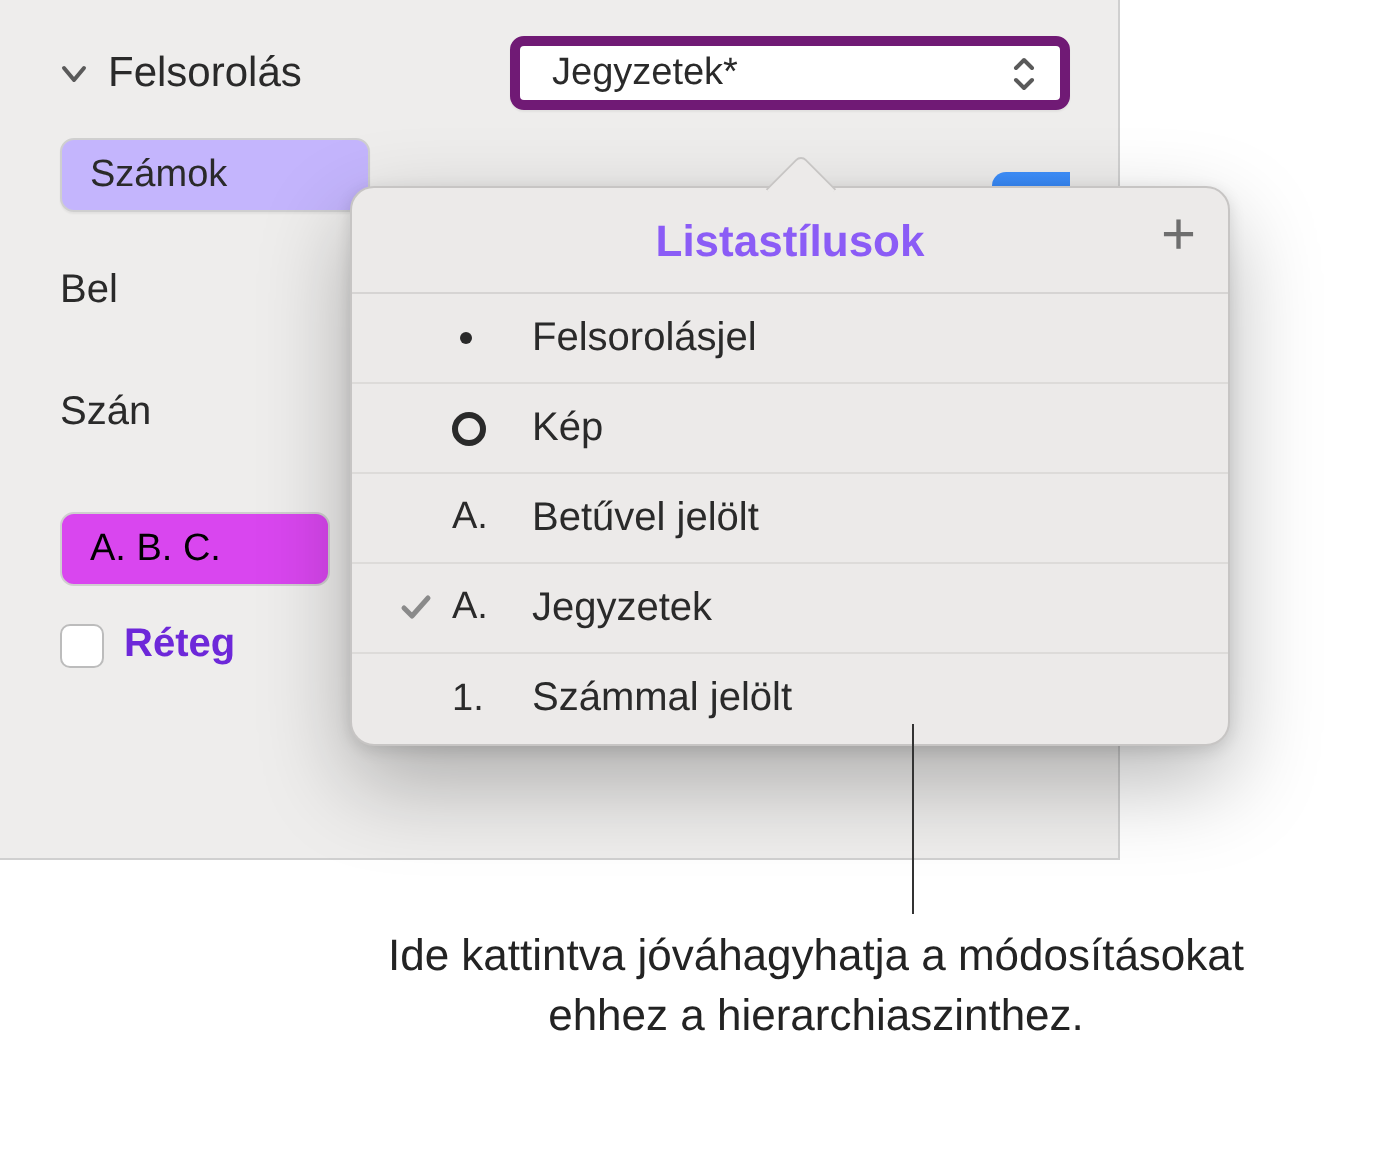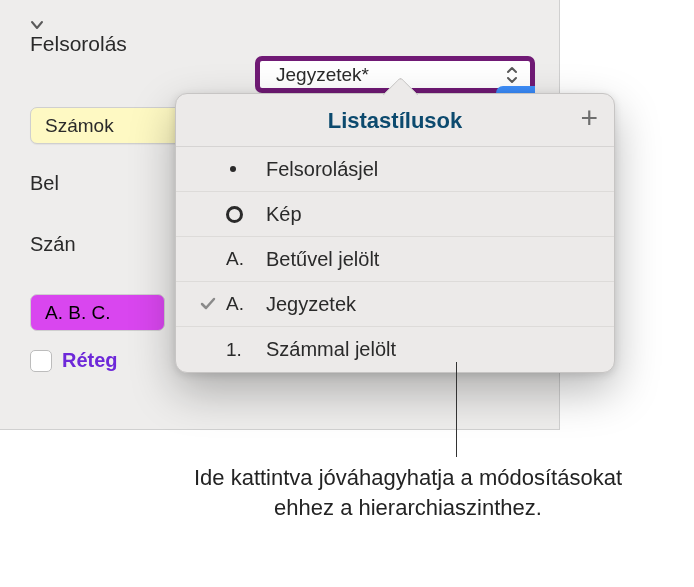--- a/index.html
+++ b/index.html
@@ -17,23 +17,22 @@
       top: 0;
       width: 560px;
       height: 430px;
       background: #eeedec;
       border-right: 1px solid #d0d0d0;
       border-bottom: 1px solid #d0d0d0;
       padding: 18px 24px 18px 30px;
     }
     .row {
       display: flex;
-      align-items: flex-start;
+      align-items: center;
       margin-bottom: 14px;
-      flex-direction: column;
     }
     .disclosure {
       display: inline-flex;
       align-items: center;
       cursor: default;
     }
     .disclosure svg { margin-right: 10px; }
     .label-main {
       font-size: 21px;
       color: #2a2a2a;
@@ -47,21 +46,21 @@
       width: 280px;
       display: flex;
       align-items: center;
       padding: 0 12px 0 16px;
       font-size: 19px;
       color: #2a2a2a;
       box-shadow: 0 1px 1px rgba(0,0,0,0.05);
     }
     .dropdown .spacer { flex: 1; }
     .sub-dropdown {
-      background: #fef9c3;
+      background: #c4b5fd;
       border: 1px solid #cfcfcf;
       border-radius: 7px;
       height: 37px;
       width: 155px;
       display: flex;
       align-items: center;
       padding: 0 10px 0 14px;
       font-size: 19px;
       color: #2a2a2a;
       box-shadow: 0 1px 1px rgba(0,0,0,0.05);
@@ -145,21 +144,21 @@
     }
     .popover-header {
       position: relative;
       text-align: center;
       padding: 14px 0 12px;
       border-bottom: 1px solid #d6d4d3;
     }
     .popover-title {
       font-size: 22px;
       font-weight: 600;
-      color: #0c4a6e;
+      color: #8b5cf6;
     }
     .add-btn {
       position: absolute;
       right: 16px;
       top: 12px;
       font-size: 30px;
       line-height: 24px;
       color: #6e6e6e;
       cursor: pointer;
       font-weight: 300;

